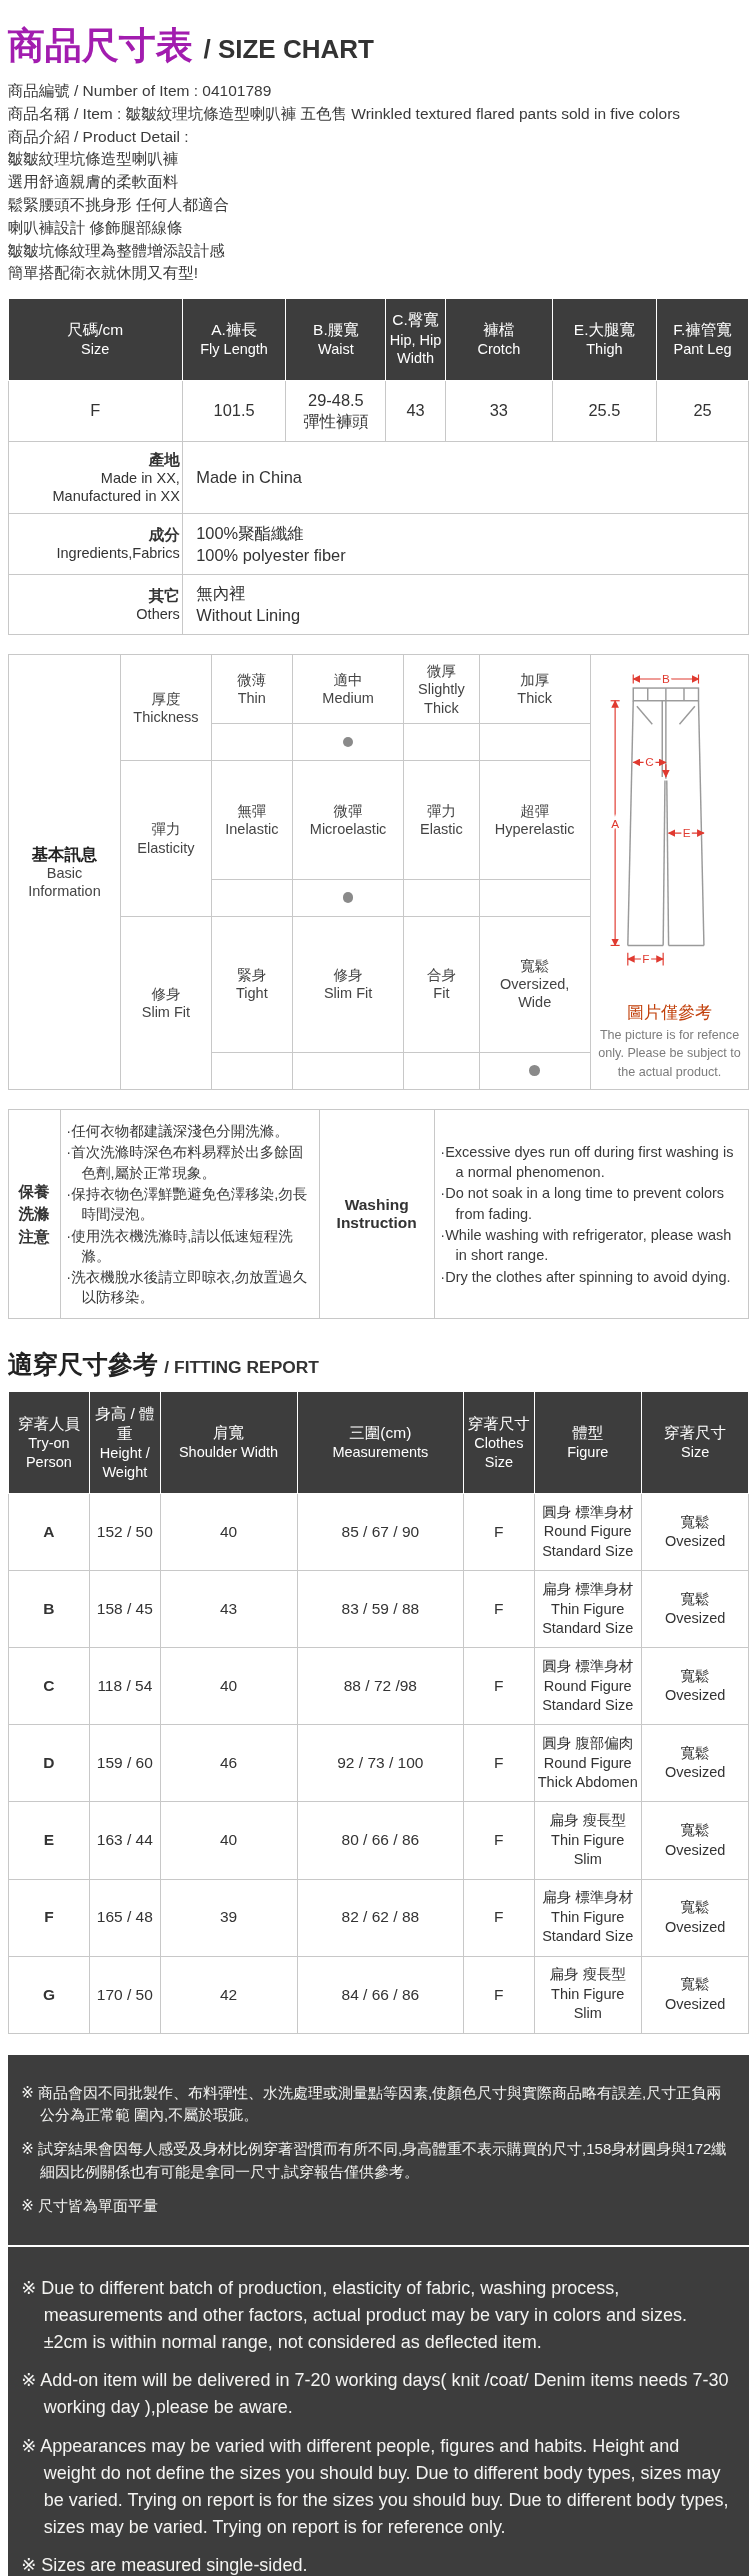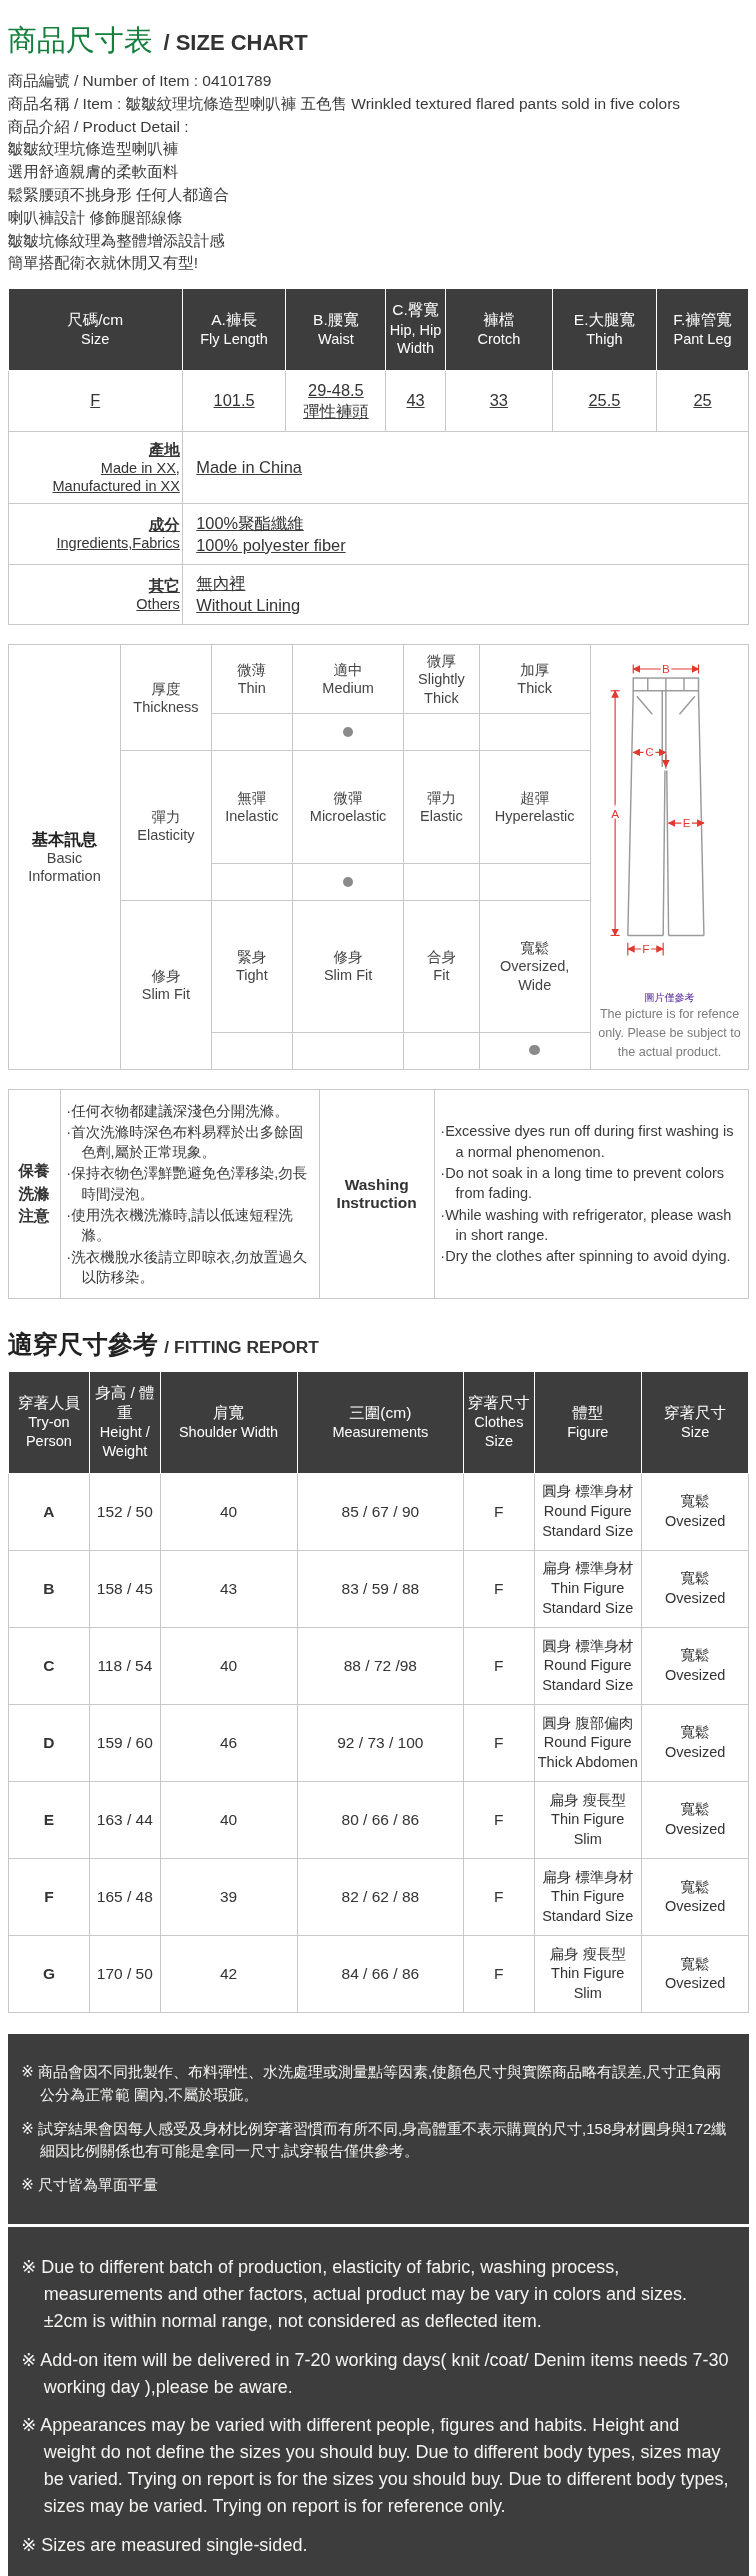--- a/index.html
+++ b/index.html
@@ -6,53 +6,53 @@
   html,body { margin:0; padding:0; background:#fff; }
   body {
     width:757px;
     font-family:"Liberation Sans","DejaVu Sans",sans-serif;
     color:#3c3c3c;
   }
   .wrap { padding:7.7px 7.7px 58px 7.7px; }
 
   
   .page-title { margin:13.5px 0 9.7px 0; font-weight:bold; }
-  .page-title .t-zh { font-size:29px; font-weight:normal; color:#15803d; }
-  .page-title .t-en { font-size:22px; font-weight:600; color:#333; margin-left:1.9px; }
+  .page-title .t-zh { font-size:37px; font-weight:bold; color:#a21caf; }
+  .page-title .t-en { font-size:26px; font-weight:600; color:#333; margin-left:1.9px; }
   .info-lines { font-size:15.5px; line-height:1.35; color:#3a3a3a; }
   .info-lines p { margin:0 0 1.9px 0; }
 
   
   table { border-collapse:collapse; width:100%; table-layout:fixed; }
   th, td { border:1px solid #c8c8c8; text-align:center; vertical-align:middle; font-weight:normal; }
   .dark-head th {
     background:#3d3d3d; color:#fff; border:1.9px solid #fff;
     padding:11.6px 1.9px; font-size:15.5px; line-height:1.3;
   }
   .dark-head th .en { font-size:14.5px; }
   .pre { white-space:pre-line; }
 
   
-  .size-table { margin-top:13.5px;text-decoration:underline; }
+  .size-table { margin-top:13.5px; }
   .size-table td { font-size:16.4px; color:#333; padding:8.7px 2.9px; line-height:1.3; }
   .size-table .meta-label { padding:7.7px 1.9px; font-size:14.5px; line-height:1.25;text-align:right; }
   .size-table .meta-label .zh { font-weight:bold; font-size:15.5px; }
   .size-table .meta-value { text-align:left; padding:7.7px 7.7px 7.7px 13.5px; font-size:16.4px; line-height:1.35; }
 
   
   .basic-table { margin-top:19.3px; }
   .basic-table td { font-size:14.5px; line-height:1.25; padding:6.8px 2.9px; color:#444; }
   .basic-table .big-label .zh { font-weight:bold; font-size:16.4px; color:#222; }
   .basic-table .big-label .en { font-size:14.5px; }
   .basic-table .dot-cell { height:37px; }
   .dot { display:none; width:10.6px; height:10.6px; border-radius:50%; background:#8a8a8a; }
   .dot-cell.on .dot { display:inline-block; }
   .img-cell { padding:5.8px 3.9px; }
   .diagram-note { margin-top:9.7px; color:#7c7c7c; font-size:12.6px; line-height:1.5; }
-  .diagram-note .nz { font-size:10px; color:#4c1d95; }
+  .diagram-note .nz { font-size:17px; color:#c2410c; }
 
   
   .wash-table { margin-top:19.3px; }
   .wash-table td { padding:9.7px 5.8px; }
   .wash-label { font-size:15.5px; font-weight:bold; color:#333; line-height:1.45; }
   .wash-mid { font-size:15.5px; font-weight:bold; color:#333; }
   ul.bullets { list-style:none; margin:0; padding:0; text-align:left; font-size:14.5px; line-height:1.4; color:#3a3a3a; }
   ul.bullets li { padding-left:1.05em; text-indent:-1.05em; margin:1px 0; }
   ul.bullets li:before { content:"\00B7 "; }
 

